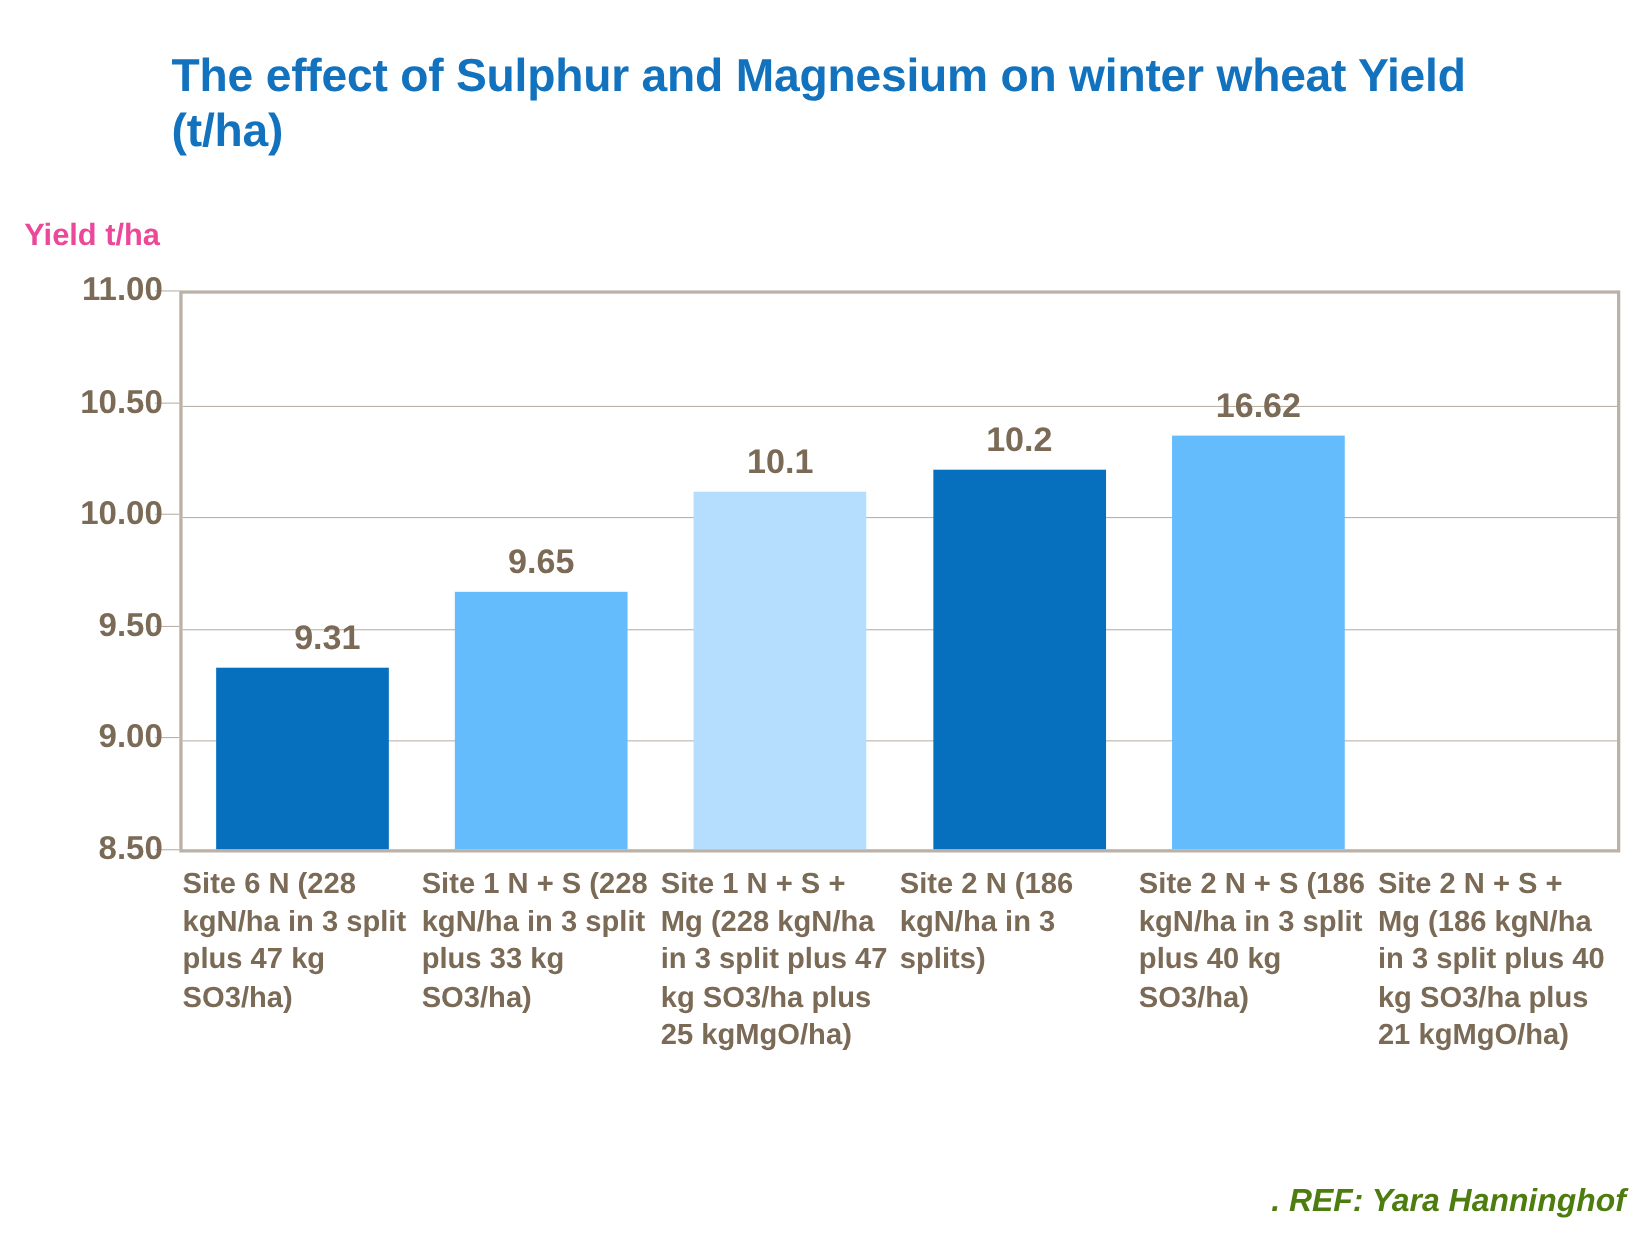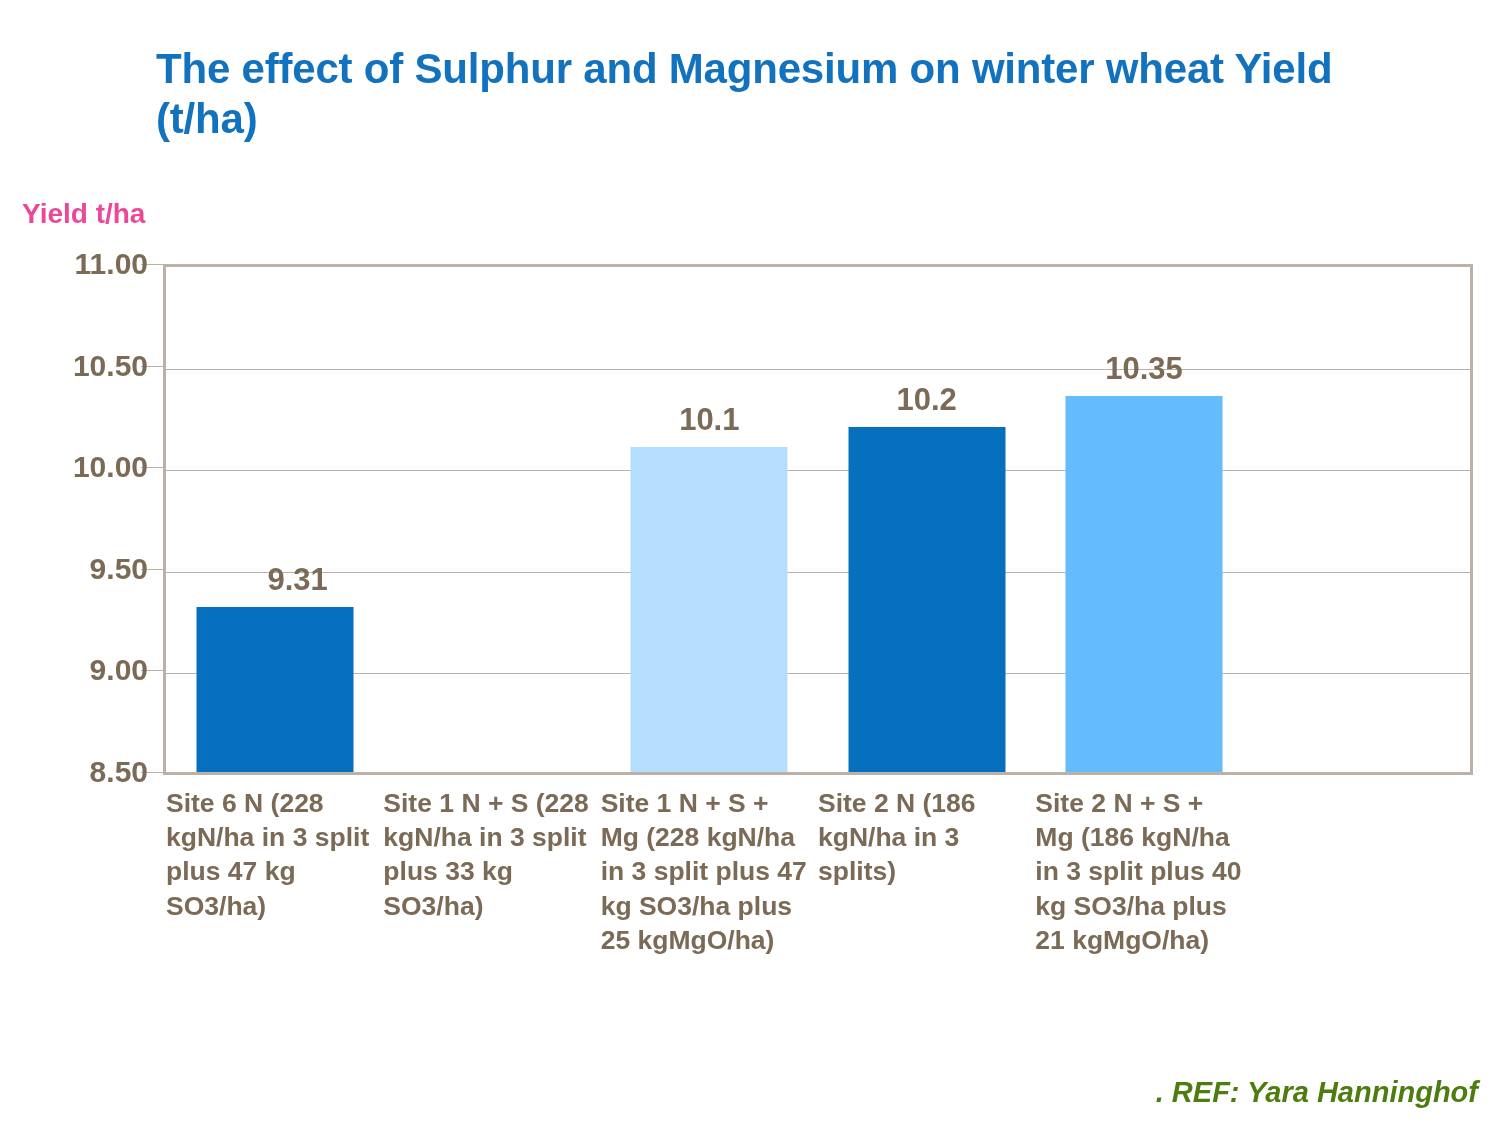--- a/index.html
+++ b/index.html
@@ -195,35 +195,40 @@
       <div class="ytick-label" style="top: 304.8px;">9.50</div>
       <div class="ytick-label" style="top: 203.2px;">10.00</div>
       <div class="ytick-label" style="top: 101.6px;">10.50</div>
       <div class="ytick-label" style="top: 0px;">11.00</div>
     </div>
   <div id="bars-layer">
       <div class="bar-slot" style="left: 0px; width: 217.333px;">
         <div class="bar" style="height: 164.592px; background: rgb(6, 112, 190);"></div>
         <div class="bar-value shift-right" style="bottom: 173.592px;">9.31</div>
       </div>
+      <div class="bar-slot" style="left: 217.333px; width: 217.333px;">
+        <div class="bar" style="height: 233.68px; background: rgb(100, 188, 252);"></div>
+        <div class="bar-value" style="bottom: 242.68px;">9.65</div>
+      </div>
       <div class="bar-slot" style="left: 434.667px; width: 217.333px;">
         <div class="bar" style="height: 325.12px; background: rgb(181, 221, 253);"></div>
         <div class="bar-value" style="bottom: 334.12px;">10.1</div>
       </div>
       <div class="bar-slot" style="left: 652px; width: 217.333px;">
         <div class="bar" style="height: 345.44px; background: rgb(6, 112, 190);"></div>
         <div class="bar-value" style="bottom: 354.44px;">10.2</div>
       </div>
       <div class="bar-slot" style="left: 869.333px; width: 217.333px;">
         <div class="bar" style="height: 375.92px; background: rgb(100, 188, 252);"></div>
-        <div class="bar-value" style="bottom: 384.92px;">10.35</div>
+        <div class="bar-value" style="bottom: 384.92px;">16.62</div>
       </div>
     </div>
   <div id="cat-labels">
       <div class="cat-label" style="width: 217.333px;">Site 6 N (228 kgN/ha in 3 split plus 47 kg SO3/ha)</div>
       <div class="cat-label" style="width: 217.333px;">Site 1 N + S (228 kgN/ha in 3 split plus 33 kg SO3/ha)</div>
       <div class="cat-label" style="width: 217.333px;">Site 1 N + S + Mg (228 kgN/ha in 3 split plus 47 kg SO3/ha plus 25 kgMgO/ha)</div>
       <div class="cat-label" style="width: 217.333px;">Site 2 N (186 kgN/ha in 3 splits)</div>
+      <div class="cat-label" style="width: 217.333px;">Site 2 N + S (186 kgN/ha in 3 split plus 40 kg SO3/ha)</div>
       <div class="cat-label" style="width: 217.333px;">Site 2 N + S + Mg (186 kgN/ha in 3 split plus 40 kg SO3/ha plus 21 kgMgO/ha)</div>
     </div>
 </div>
 
 <div id="footnote">. REF: Yara Hanninghof</div>
 
 </body></html>

